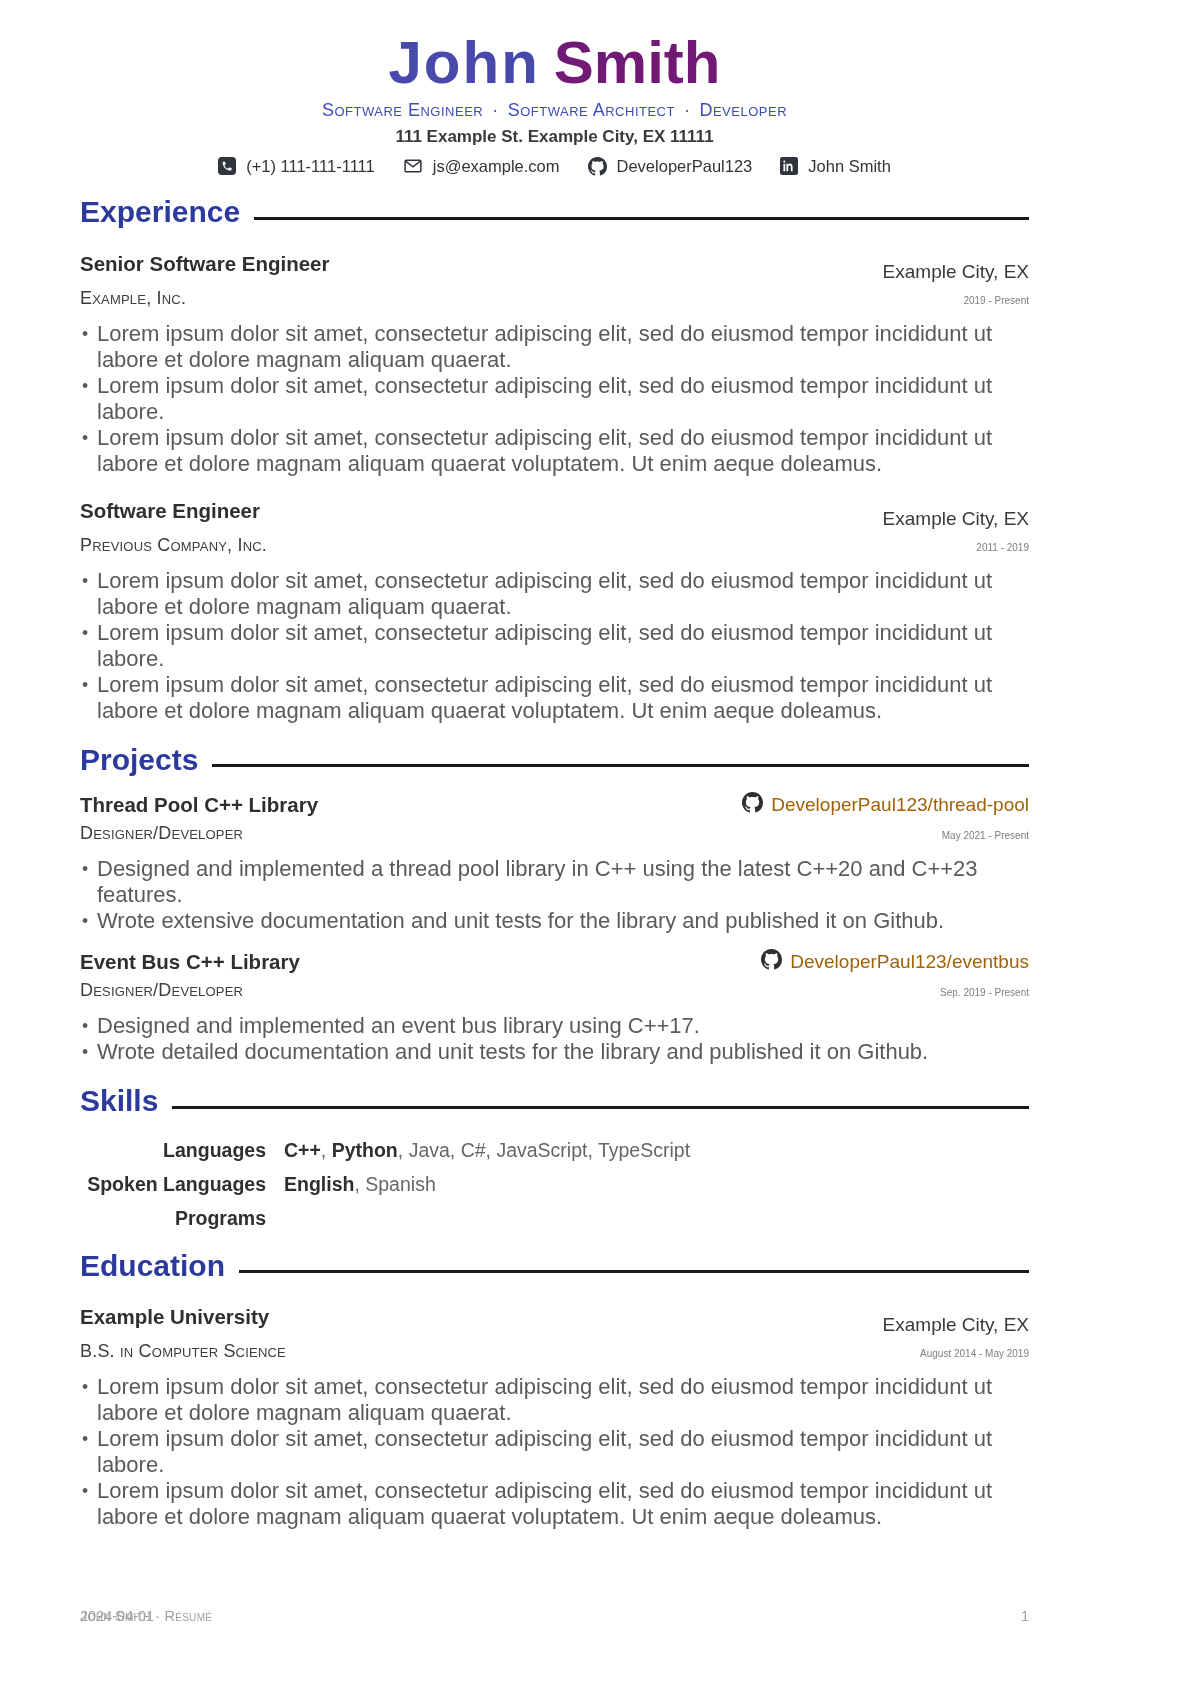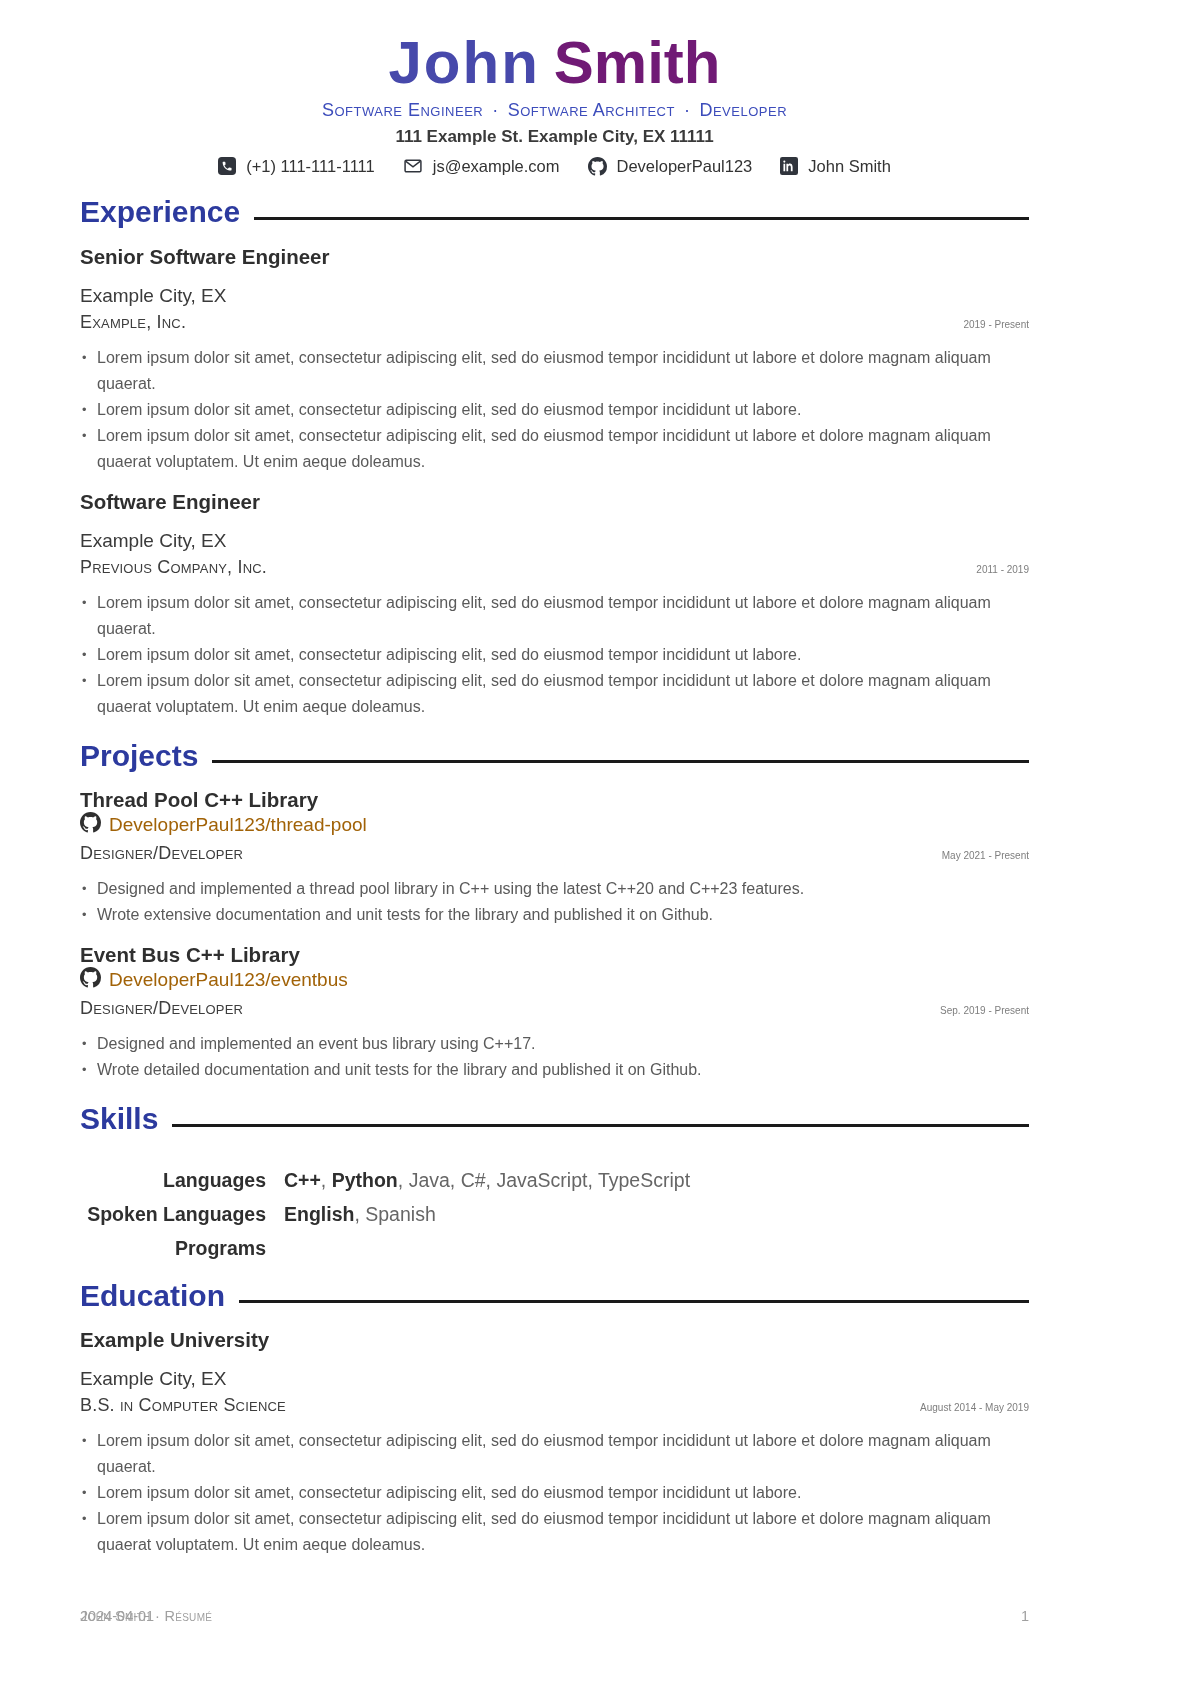--- a/index.html
+++ b/index.html
@@ -22,34 +22,34 @@
   .contact { display: flex; align-items: center; gap: 10px; cursor: pointer; }
   .contact svg { display: block; }
 
   
   .section { margin-top: 19px; }
   .section-header { display: flex; align-items: center; }
   .section-title { color: #2c3a9e; font-size: 30px; font-weight: 700; line-height: 1.15; white-space: nowrap; }
   .section-rule { flex: 1; height: 3px; background: #1a1a1a; margin-left: 14px; transform: translateY(6px); }
 
   .entry { margin-top: 15px; }
-  .entry-row1 { display: flex; justify-content: space-between; align-items: flex-start; flex-direction: column; }
+  .entry-row1 { display: flex; justify-content: space-between; align-items: center; }
   .entry-title { font-size: 20.5px; font-weight: 700; color: #2f2f2f; }
   .entry-loc { font-size: 19px; color: #3a3a3a; margin-top: 16px; }
   .repo { display: flex; align-items: center; gap: 8px; font-size: 19px; color: #a16207; cursor: pointer; }
   .entry-row2 { display: flex; justify-content: space-between; align-items: baseline; margin-top: 5px; }
   .entry-subtitle { font-variant: small-caps; font-size: 18px; color: #3d3d3d; letter-spacing: 0.2px; }
   .entry-dates { font-size: 10px; color: #7e7e7e; }
 
   .bullets { margin-top: 12px; }
-  .bullet { position: relative; padding-left: 17px; color: #5a5a5a; font-size: 16px; line-height: 26px; }
+  .bullet { position: relative; padding-left: 17px; color: #5a5a5a; font-size: 22px; line-height: 26px; }
   .bullet::before { content: "•"; position: absolute; left: 2px; top: 0; font-size: 0.8em; line-height: 26px; color: #5a5a5a; }
 
   
-  .skills-table { margin-top: 32px; display: grid; grid-template-columns: 186px 1fr; column-gap: 18px; row-gap: 11px; font-size: 19.5px; }
+  .skills-table { margin-top: 20px; display: grid; grid-template-columns: 186px 1fr; column-gap: 18px; row-gap: 11px; font-size: 19.5px; }
   .skill-label { text-align: right; font-weight: 700; color: #2f2f2f; }
   .skill-value { color: #666; }
   .seg-bold { font-weight: 700; color: #2f2f2f; }
 
   
   .footer { position: absolute; left: 80px; width: 949px; top: 1608px; color: #a0a0a0; font-size: 14.5px; }
   .footer-date { position: absolute; left: 0; }
   .footer-center { position: absolute; left: 0; right: 4px; text-align: left; font-variant: small-caps; letter-spacing: 0.3px; }
   .footer-page { position: absolute; right: 0; }
 </style>

